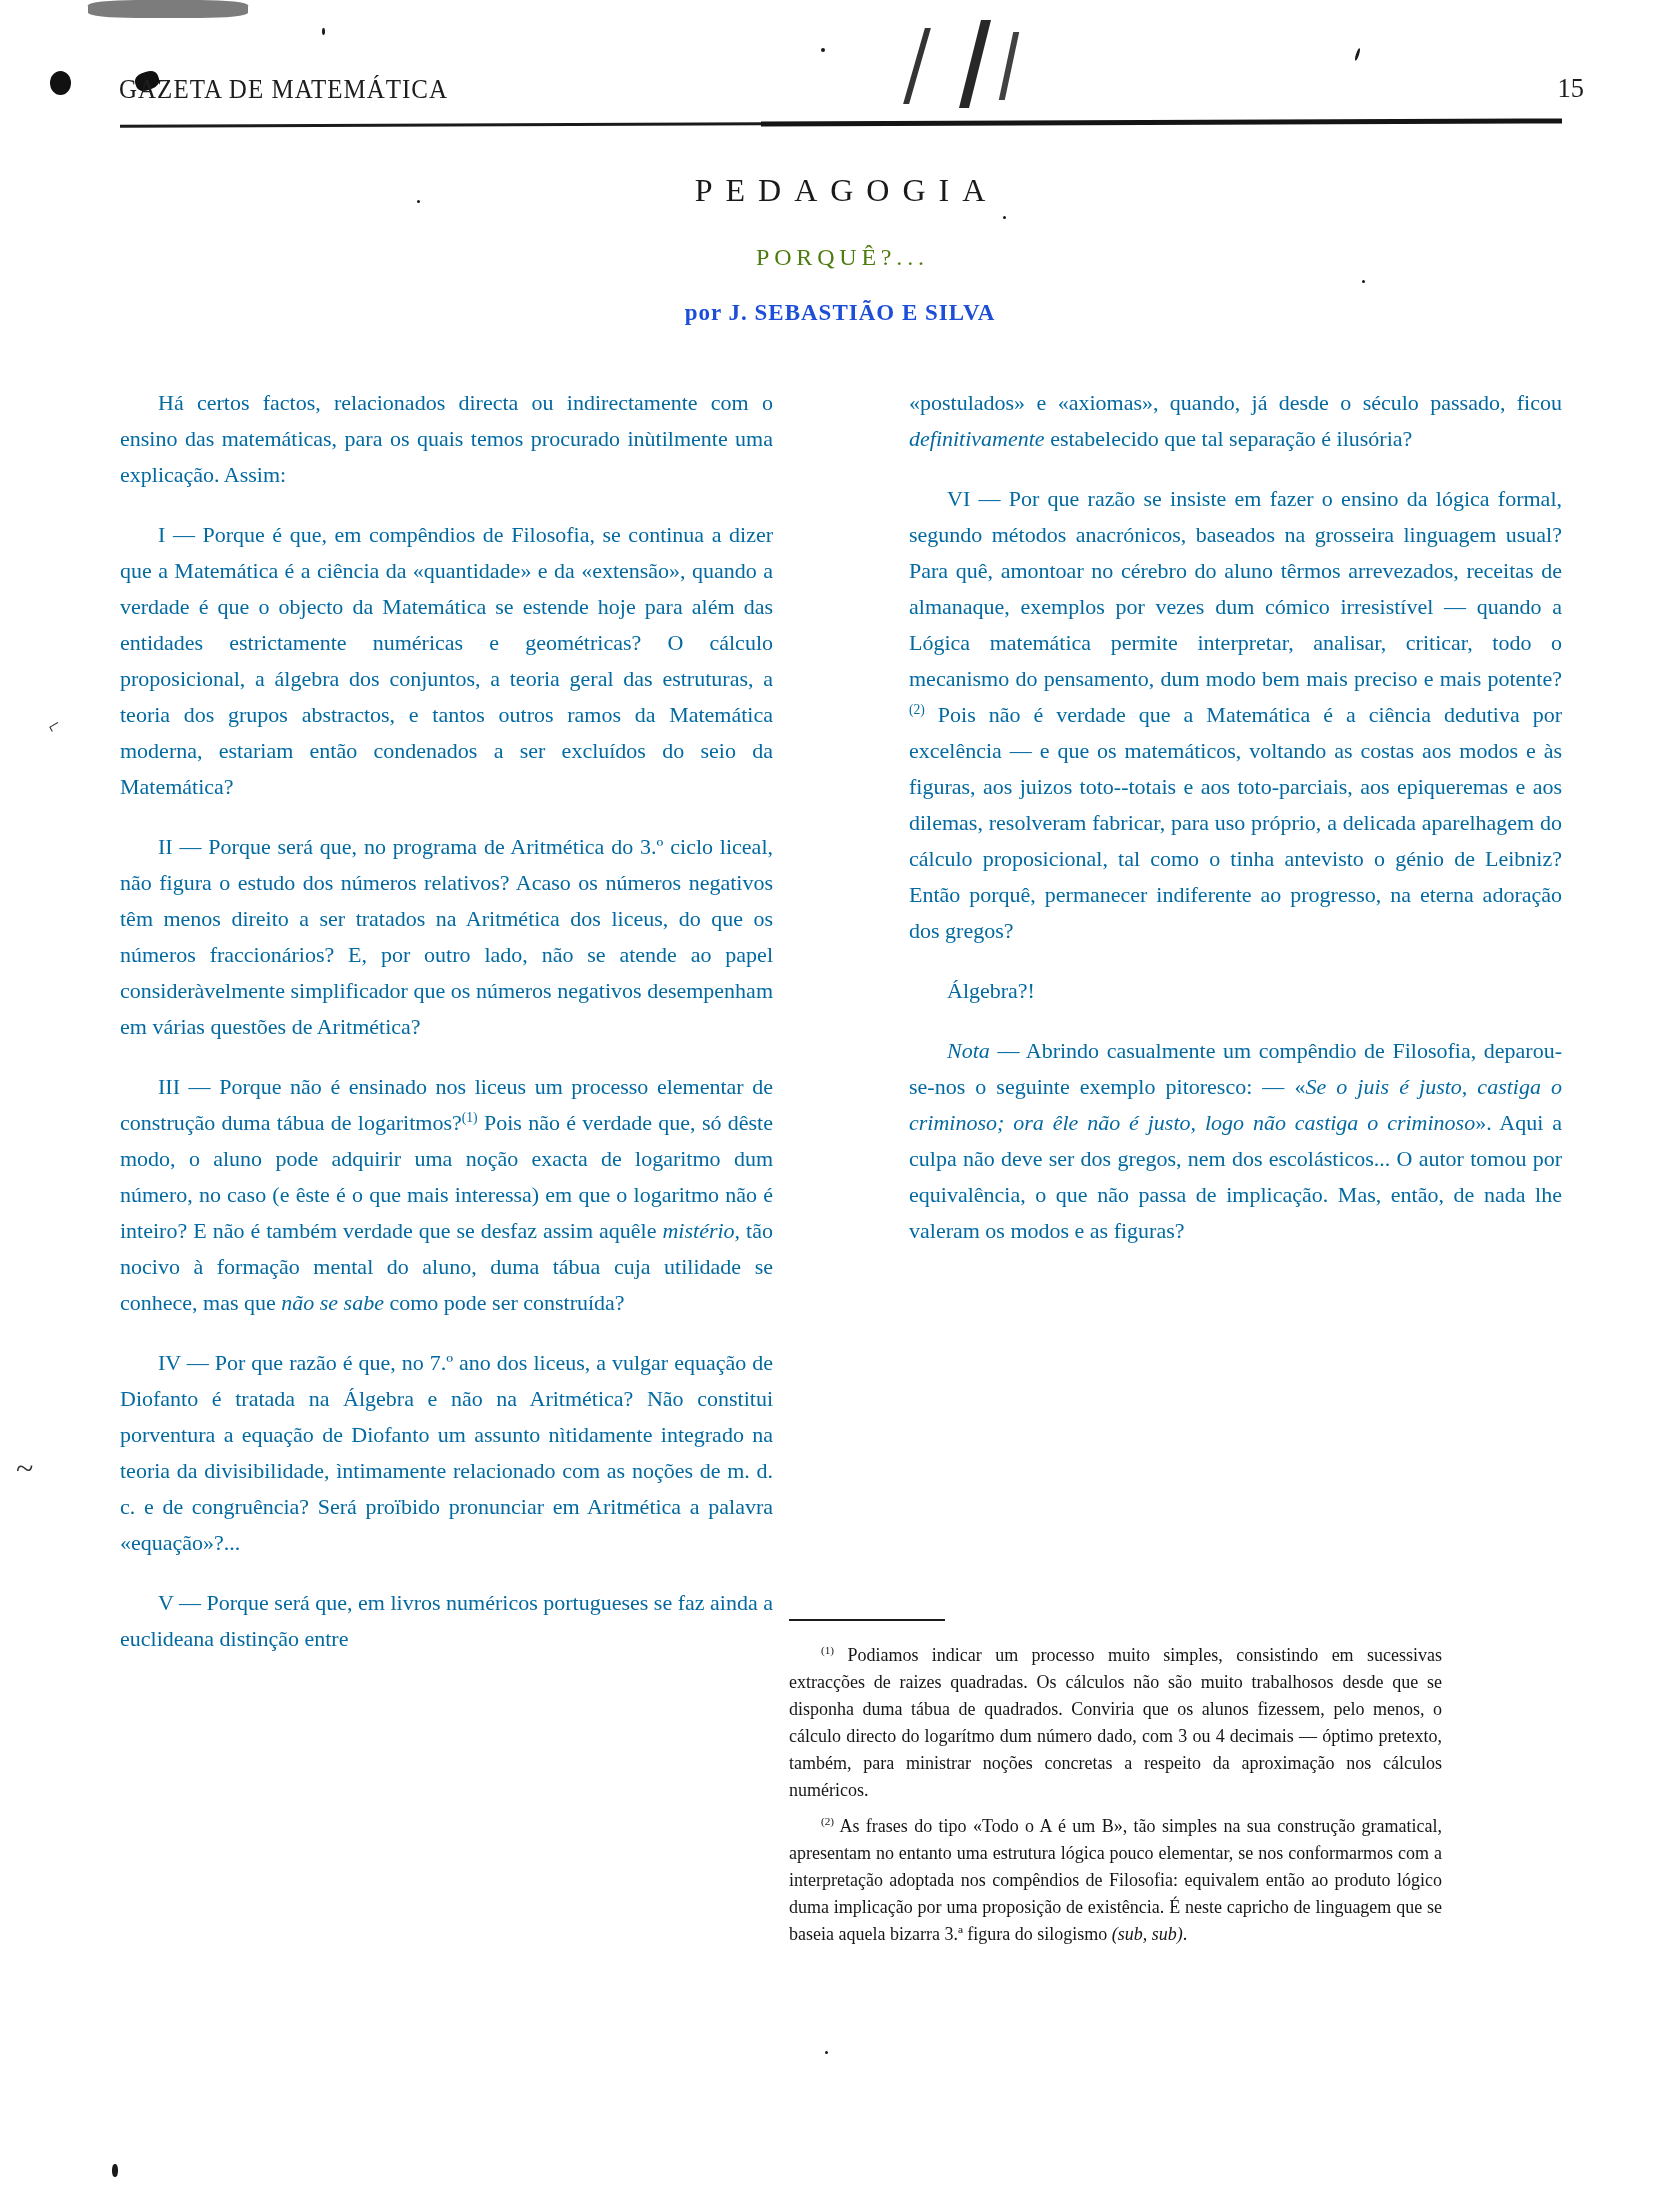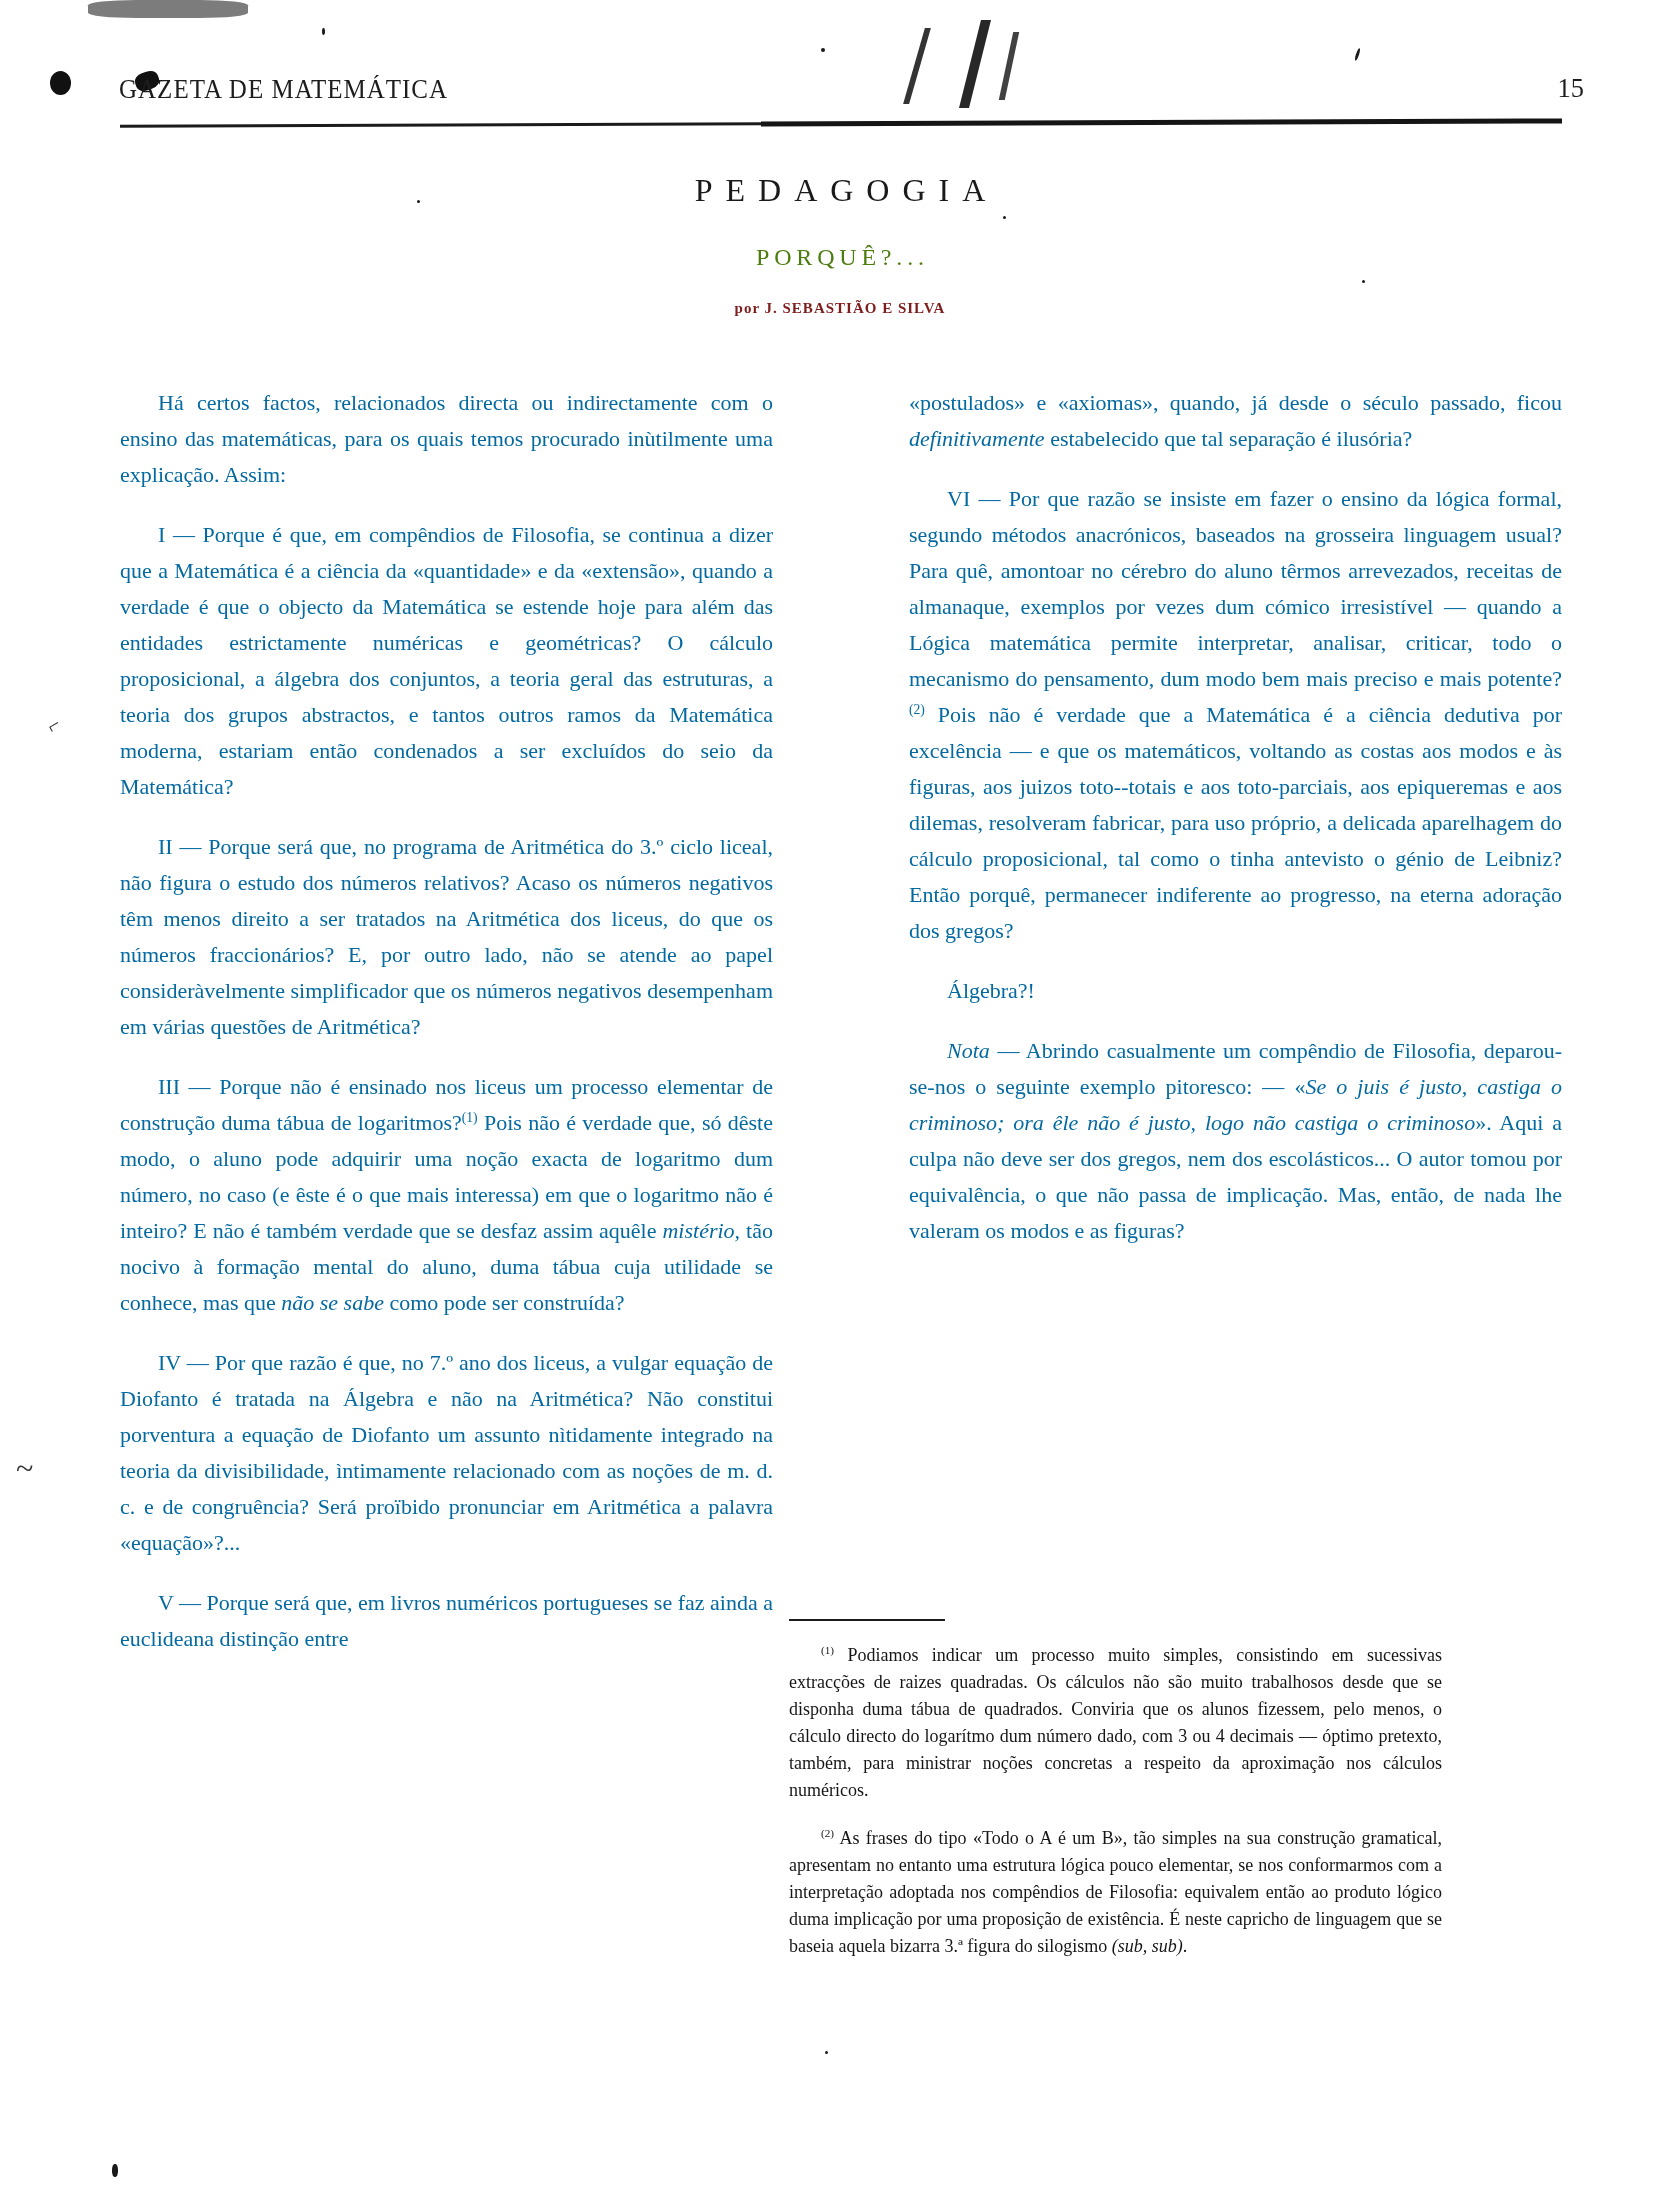--- a/index.html
+++ b/index.html
@@ -100,24 +100,24 @@
     letter-spacing: 4.8px;
     text-indent: 4.8px;
     color: #4d7c0f;
   }
   .byline {
     position: absolute;
     top: 300px;
     left: 0;
     width: 100%;
     text-align: center;
-    font-size: 15px;
+    font-size: 23px;
     font-weight: bold;
     letter-spacing: 1px;
-    color: #7f1d1d;
+    color: #1d4ed8;
   }
 
   
   .columns {
     position: absolute;
     top: 385px;
     left: 120px;
     width: 1442px;
     height: 1763px;
   }
@@ -164,21 +164,21 @@
     margin: 0 0 21px 0;
   }
   p.footnote {
     margin: 0;
     font-size: 18px;
     line-height: 27px;
     text-align: justify;
     text-indent: 32px;
     color: #161616;
   }
-  p.footnote + p.footnote { margin-top: 21px; }
+  p.footnote + p.footnote { margin-top: 9px; }
 
   .marginal-mark {
     position: absolute;
     font-size: 21px;
     color: #333;
     pointer-events: none;
   }
 </style>
 </head>
 <body>

